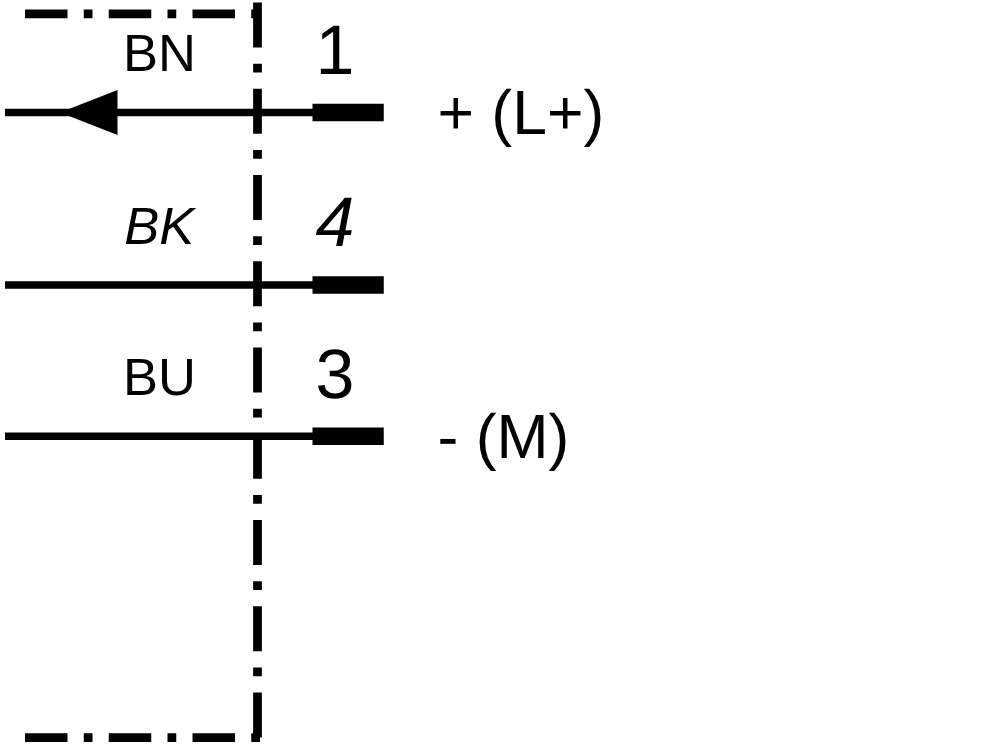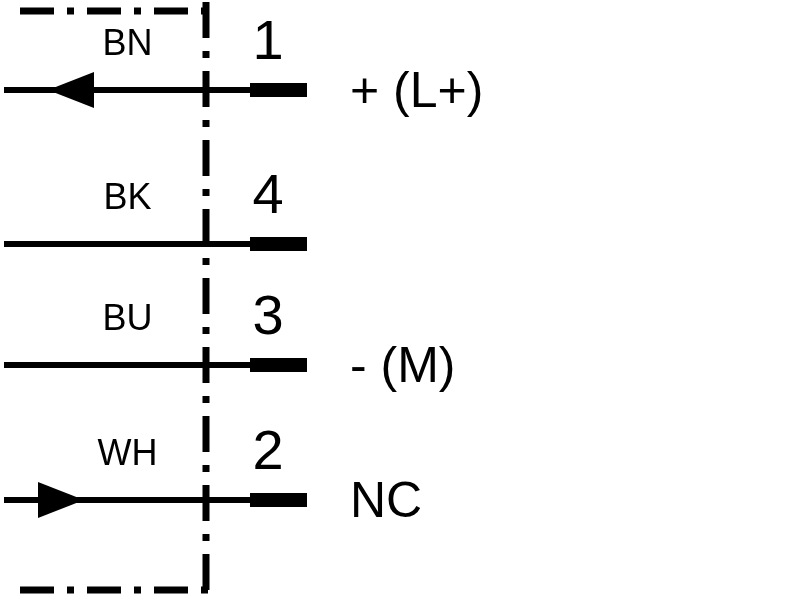--- a/index.html
+++ b/index.html
@@ -21,22 +21,22 @@
     left: 0;
     top: 0;
   }
   .row {
     position: absolute;
     left: 0;
     width: 806px;
     height: 160px;
   }
   .r1 { top: 10px; }
-  .r2 { top: 164px; }
-  .r3 { top: 285px; }
+  .r2 { top: 148px; font-style: italic; }
+  .r3 { top: 269px; }
   .r4 { top: 420px; }
   .wire {
     position: absolute;
     left: 4px;
     top: 77px;
     width: 252px;
     height: 6px;
     background: #000000;
   }
   .terminal {
@@ -46,21 +46,21 @@
     width: 57px;
     height: 14px;
     background: #000000;
   }
   .wire-label {
     position: absolute;
     left: 70px;
     top: 8px;
     width: 115px;
     text-align: center;
-    font-size: 36px;
+    font-size: 42px;
     line-height: 50px;
     color: #000000;
   }
   .pin-number {
     position: absolute;
     left: 238px;
     top: 0px;
     width: 60px;
     text-align: center;
     font-size: 56px;
@@ -125,22 +125,14 @@
   </div>
 
   <div class="row r3">
     <div class="wire"></div>
     <div class="terminal"></div>
     <div class="wire-label">BU</div>
     <div class="pin-number">3</div>
     <div class="signal-label">- (M)</div>
   </div>
 
-  <div class="row r4">
-    <div class="wire"></div>
-    <div class="arrow-right"></div>
-    <div class="terminal"></div>
-    <div class="wire-label">WH</div>
-    <div class="pin-number">2</div>
-    <div class="signal-label">NC</div>
-  </div>
 
 </div>
 
 </body></html>

